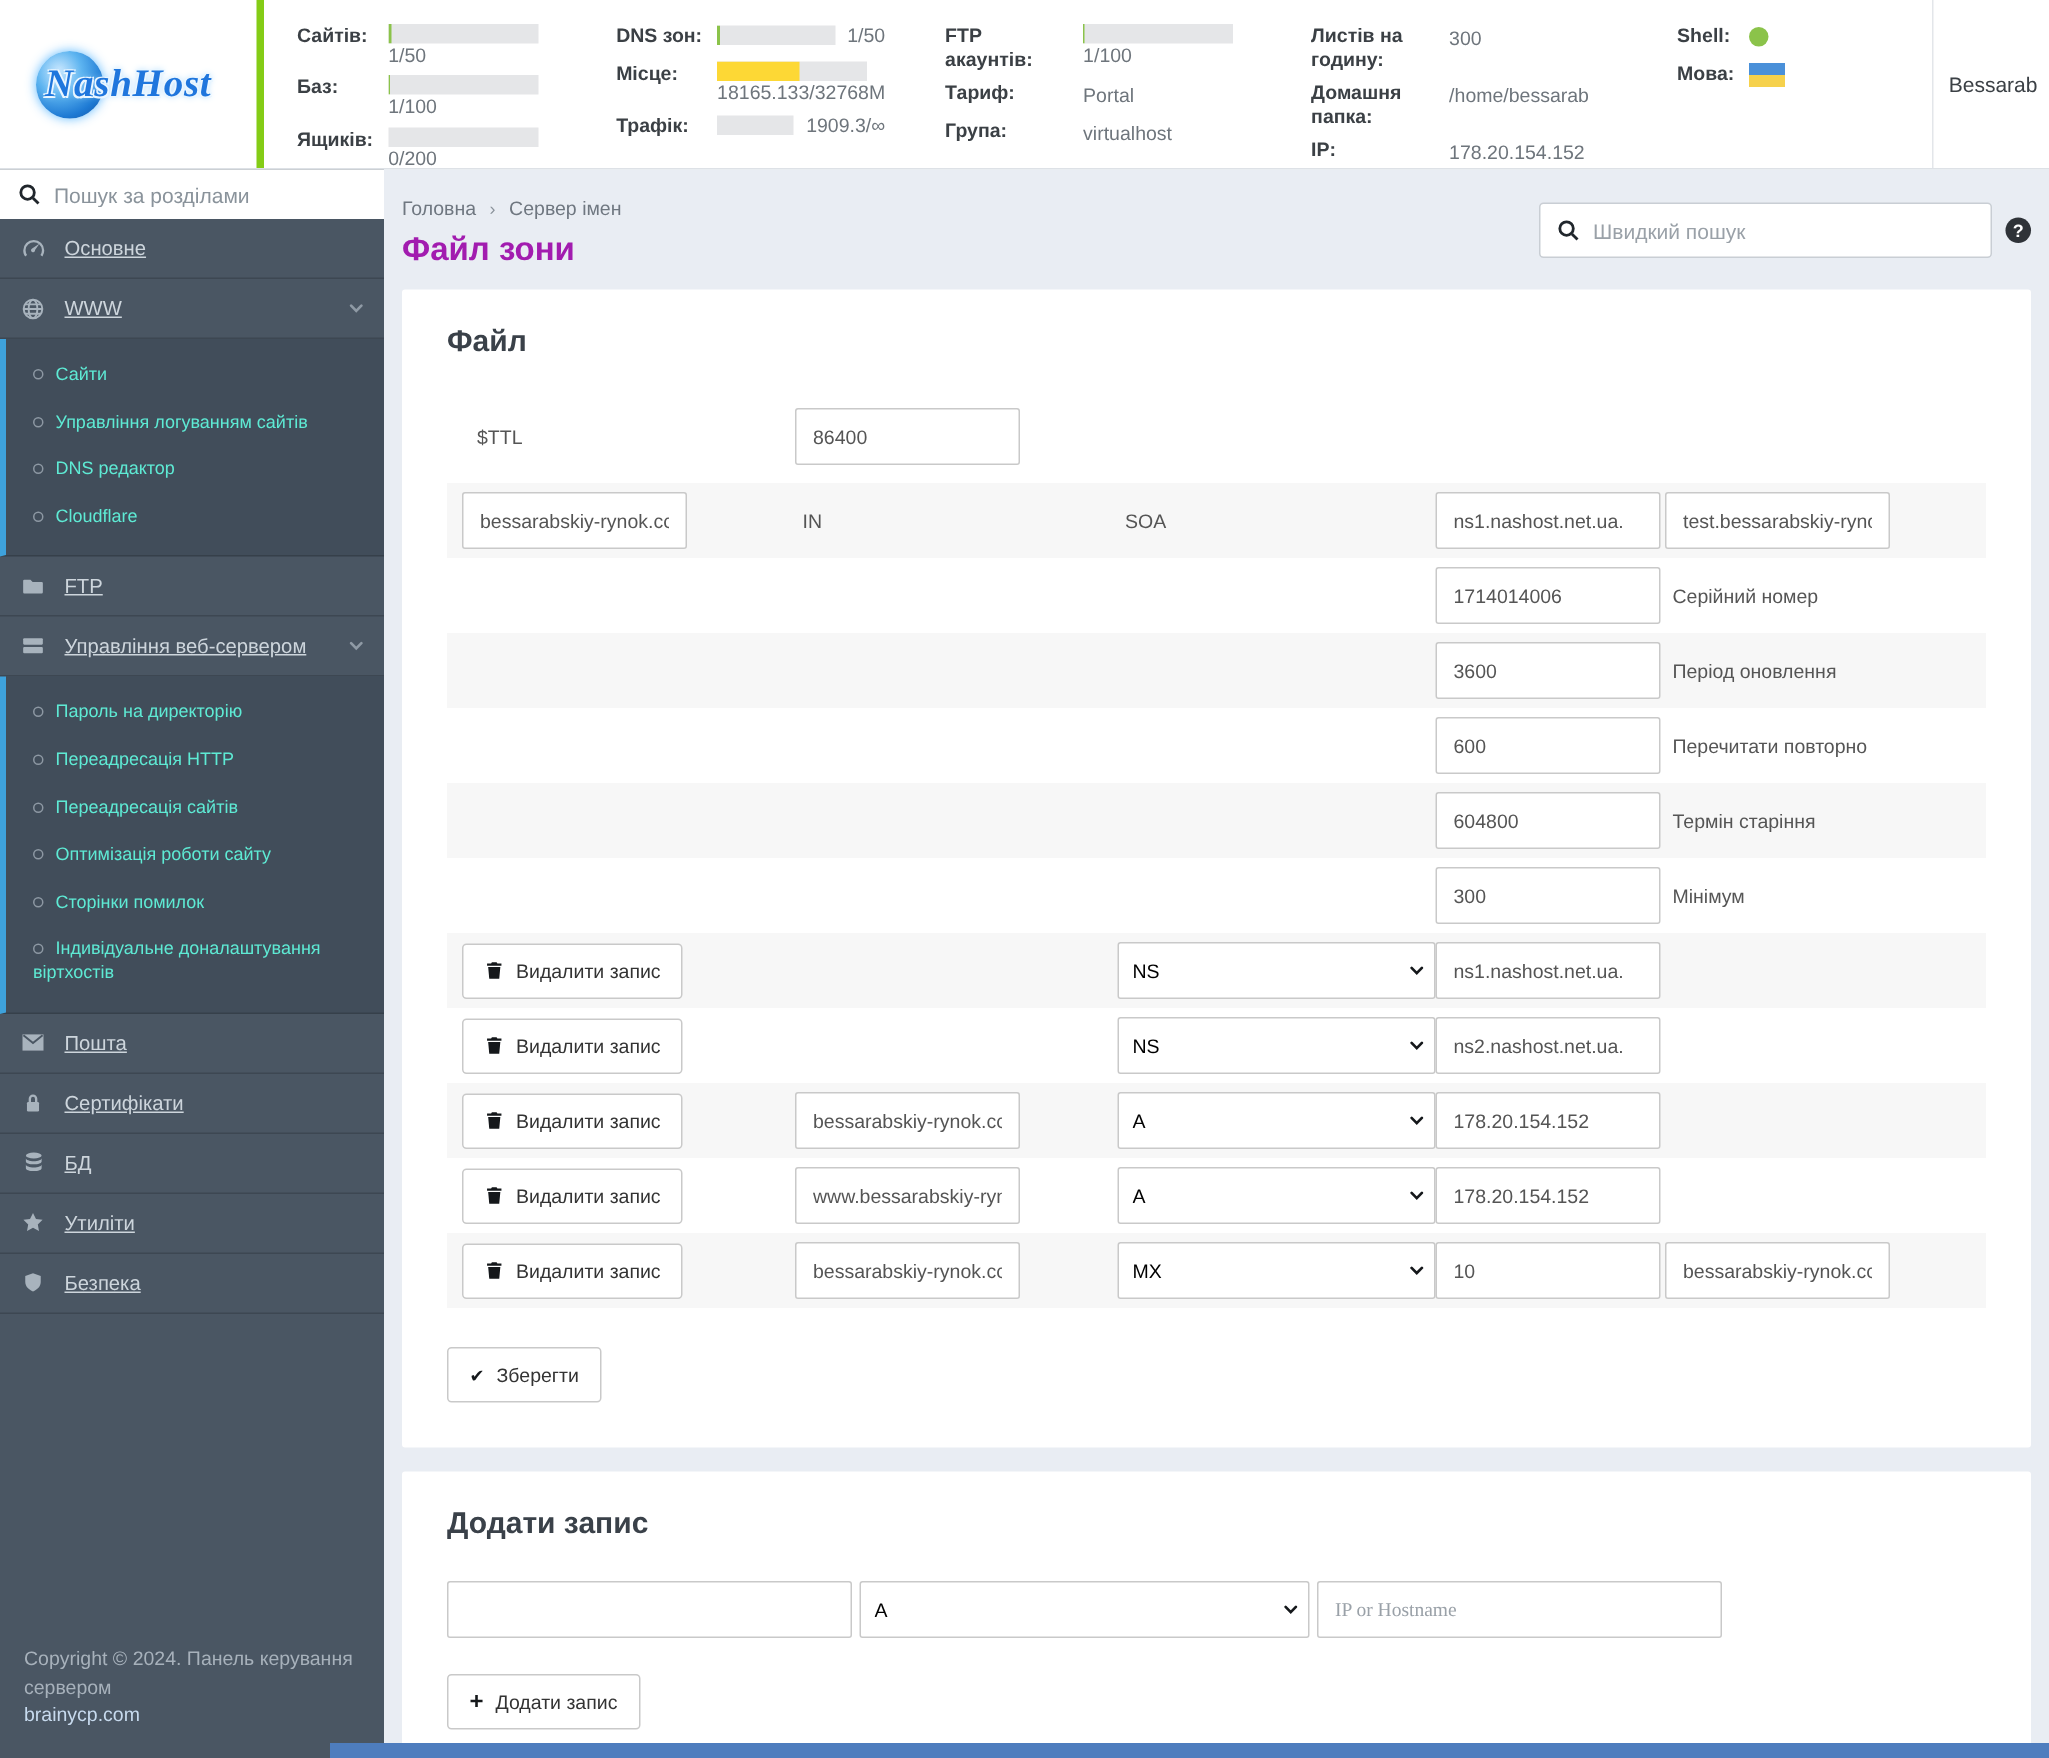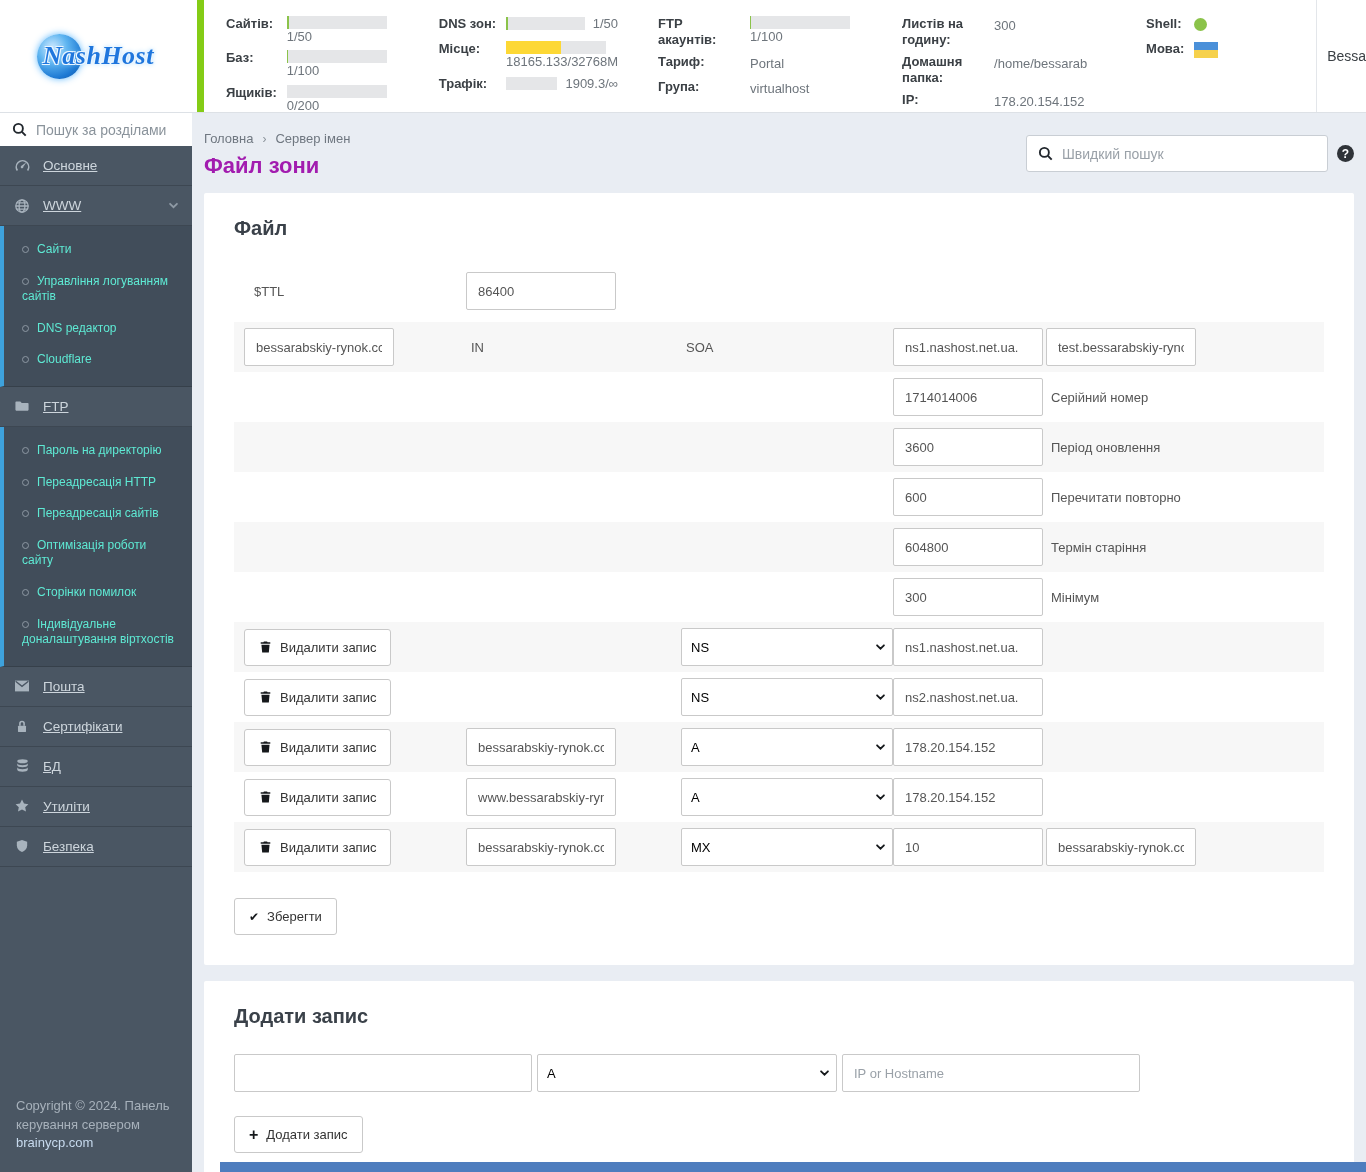--- a/index.html
+++ b/index.html
@@ -2,21 +2,21 @@
 <html><head>
 <meta charset="utf-8">
 <style>
   * { box-sizing: border-box; margin:0; padding:0; }
   html,body { width:1366px; height:1172px; }
   body { font-family:"Liberation Sans", sans-serif; font-size:13px; color:#3b4045; background:#e9edf3; }
   .viewport { width:1366px; height:1172px; position:relative; overflow:hidden; display:flex; flex-direction:column; }
 
   
   .header { height:113px; background:#fff; border-bottom:1px solid #dde1e6; display:flex; flex:none; }
-  .logo-area { width:204px; flex:none; border-right:7px solid #84cc16; display:flex; align-items:center; justify-content:center; cursor:pointer; }
+  .logo-area { width:176px; flex:none; border-right:5px solid #84cc16; display:flex; align-items:center; justify-content:center; cursor:pointer; }
   .logo { position:relative; height:52px; display:flex; align-items:center; }
   .logo-globe { position:absolute; left:-6px; top:4px; width:45px; height:45px; border-radius:50%;
     background:radial-gradient(circle at 34% 30%, #cfeaff 0%, #5db4f0 35%, #1e7ad4 70%, #0f4f9e 100%);
     box-shadow:0 0 7px rgba(80,180,255,.9); }
   .logo-text { position:relative; font-family:"Liberation Serif", serif; font-size:26px; font-weight:bold; font-style:italic; color:#1f76dd; letter-spacing:.5px;
     text-shadow:-1px -1px 0 #eaf6ff, 1px -1px 0 #eaf6ff, -1px 1px 0 #eaf6ff, 1px 1px 0 #eaf6ff, 0 0 5px #9fd4ff; }
   .stats { flex:1; display:flex; gap:40px; padding:16px 10px 0 22px; }
   .stat-group { display:grid; grid-template-columns:max-content 112px; column-gap:10px; row-gap:7px; align-content:start; }
   .stat-label { font-weight:700; color:#3b4045; line-height:1.2; max-width:82px; }
   .stat-value { min-height:18px; }
@@ -28,21 +28,21 @@
   .plain-val { color:#6e757c; line-height:1.2; padding-top:2px; white-space:nowrap; }
   .dot { width:13px; height:13px; border-radius:50%; display:inline-block; margin-top:2px; }
   .flag { width:24px; height:16px; display:inline-block; margin-top:1px; }
   .flag i { display:block; width:100%; height:50%; }
   .user-box { width:80px; flex:none; border-left:1px solid #e3e6ea; display:flex; align-items:center; justify-content:center; font-size:14px; color:#3b4045; cursor:pointer; }
 
   
   .body-row { flex:1; display:flex; min-height:0; }
 
   
-  .sidebar { width:192px; flex:none; background:#4a5663; color:#c3ccd4; display:flex; flex-direction:column; }
+  .sidebar { width:256px; flex:none; background:#4a5663; color:#c3ccd4; display:flex; flex-direction:column; }
   .side-search { background:#fff; height:33px; display:flex; align-items:center; gap:9px; padding:0 12px; flex:none; }
   .side-search svg { color:#20262c; flex:none; }
   .side-search input { border:none; outline:none; flex:1; font-size:14px; color:#555; font-family:inherit; min-width:0; }
   .side-search input::placeholder { color:#8a939b; }
   .side-item { display:flex; align-items:center; gap:12px; padding:0 13px; height:40px; border-bottom:1px solid rgba(0,0,0,.17); cursor:pointer; font-size:13.5px; color:#cdd5dc; }
   .side-icon { width:18px; color:#a8b3bd; display:flex; justify-content:center; flex:none; }
   .side-item .lbl { flex:1;text-decoration:underline; }
   .chev { color:#8f9aa5; display:flex; }
   .submenu { background:#414d5a; border-left:4px solid #3ea2dc; padding:8px 0 10px; border-bottom:1px solid rgba(0,0,0,.17); }
   .sub-item { display:block; padding:8px 12px 8px 18px; color:#5eead4; font-size:12px; line-height:1.3; cursor:pointer; }
@@ -80,21 +80,21 @@
   .sel-wrap .chev-icon { position:absolute; right:7px; top:50%; transform:translateY(-50%); pointer-events:none; color:#15181b; display:flex; }
 
   .btn { display:inline-flex; align-items:center; gap:8px; background:#fff; border:1px solid #c9c9c9; border-radius:3px; height:37px; padding:0 14px; font-size:13px; color:#333; cursor:pointer; font-family:inherit; }
   .btn .ic { display:flex; color:#15181b; }
   .btn .ck { font-size:12px; color:#15181b; }
   .btn .pl { font-size:16px; font-weight:bold; color:#15181b; line-height:1; }
   .save-btn { margin-top:26px; }
   .add-btn { margin-top:24px; }
 
   .add-form { display:flex; gap:5px; }
-  .add-form .inp.wide { width:298px; }
+  .add-form .inp.wide { width:270px;font-family:Liberation Serif, serif; }
   .add-form .sel-wrap.wide { width:300px; }
   .add-form .inp::placeholder { color:#9aa1a8; }
 
   .h-scrollbar { position:absolute; left:220px; right:0; bottom:0; height:10px; background:#4e7dbe; }
 </style>
 </head>
 <body>
 
 <div class="viewport">
 
@@ -225,20 +225,34 @@
             <div class="sub-item"><span class="bullet"></span><span>Cloudflare</span></div>
           </div>
           <div class="side-item">
             <span class="side-icon">
               <svg width="16" height="14" viewBox="0 0 16 16" fill="currentColor">
                 <path d="M1.4 2.8h4.7l1.6 1.7h6.9a.9.9 0 0 1 .9.9v7a.9.9 0 0 1-.9.9H1.4a.9.9 0 0 1-.9-.9V3.7a.9.9 0 0 1 .9-.9z"></path>
               </svg>
             </span>
             <span class="lbl">FTP</span>
           </div>
+          <div class="side-item">
+            <span class="side-icon">
+              <svg width="16" height="15" viewBox="0 0 16 16" fill="currentColor">
+                <rect x="1" y="2.6" width="14" height="4.6" rx=".8"></rect>
+                <rect x="1" y="8.8" width="14" height="4.6" rx=".8"></rect>
+              </svg>
+            </span>
+            <span class="lbl">Управління веб-сервером</span>
+            <span class="chev">
+              <svg width="11" height="11" viewBox="0 0 16 16" fill="none" stroke="currentColor" stroke-width="2.6" stroke-linecap="round">
+                <path d="M3 5.5l5 5 5-5"></path>
+              </svg>
+            </span>
+          </div>
           <div class="submenu">
             <div class="sub-item"><span class="bullet"></span><span>Пароль на директорію</span></div>
             <div class="sub-item"><span class="bullet"></span><span>Переадресація HTTP</span></div>
             <div class="sub-item"><span class="bullet"></span><span>Переадресація сайтів</span></div>
             <div class="sub-item"><span class="bullet"></span><span>Оптимізація роботи сайту</span></div>
             <div class="sub-item"><span class="bullet"></span><span>Сторінки помилок</span></div>
             <div class="sub-item"><span class="bullet"></span><span>Індивідуальне доналаштування віртхостів</span></div>
           </div>
           <div class="side-item">
             <span class="side-icon">

